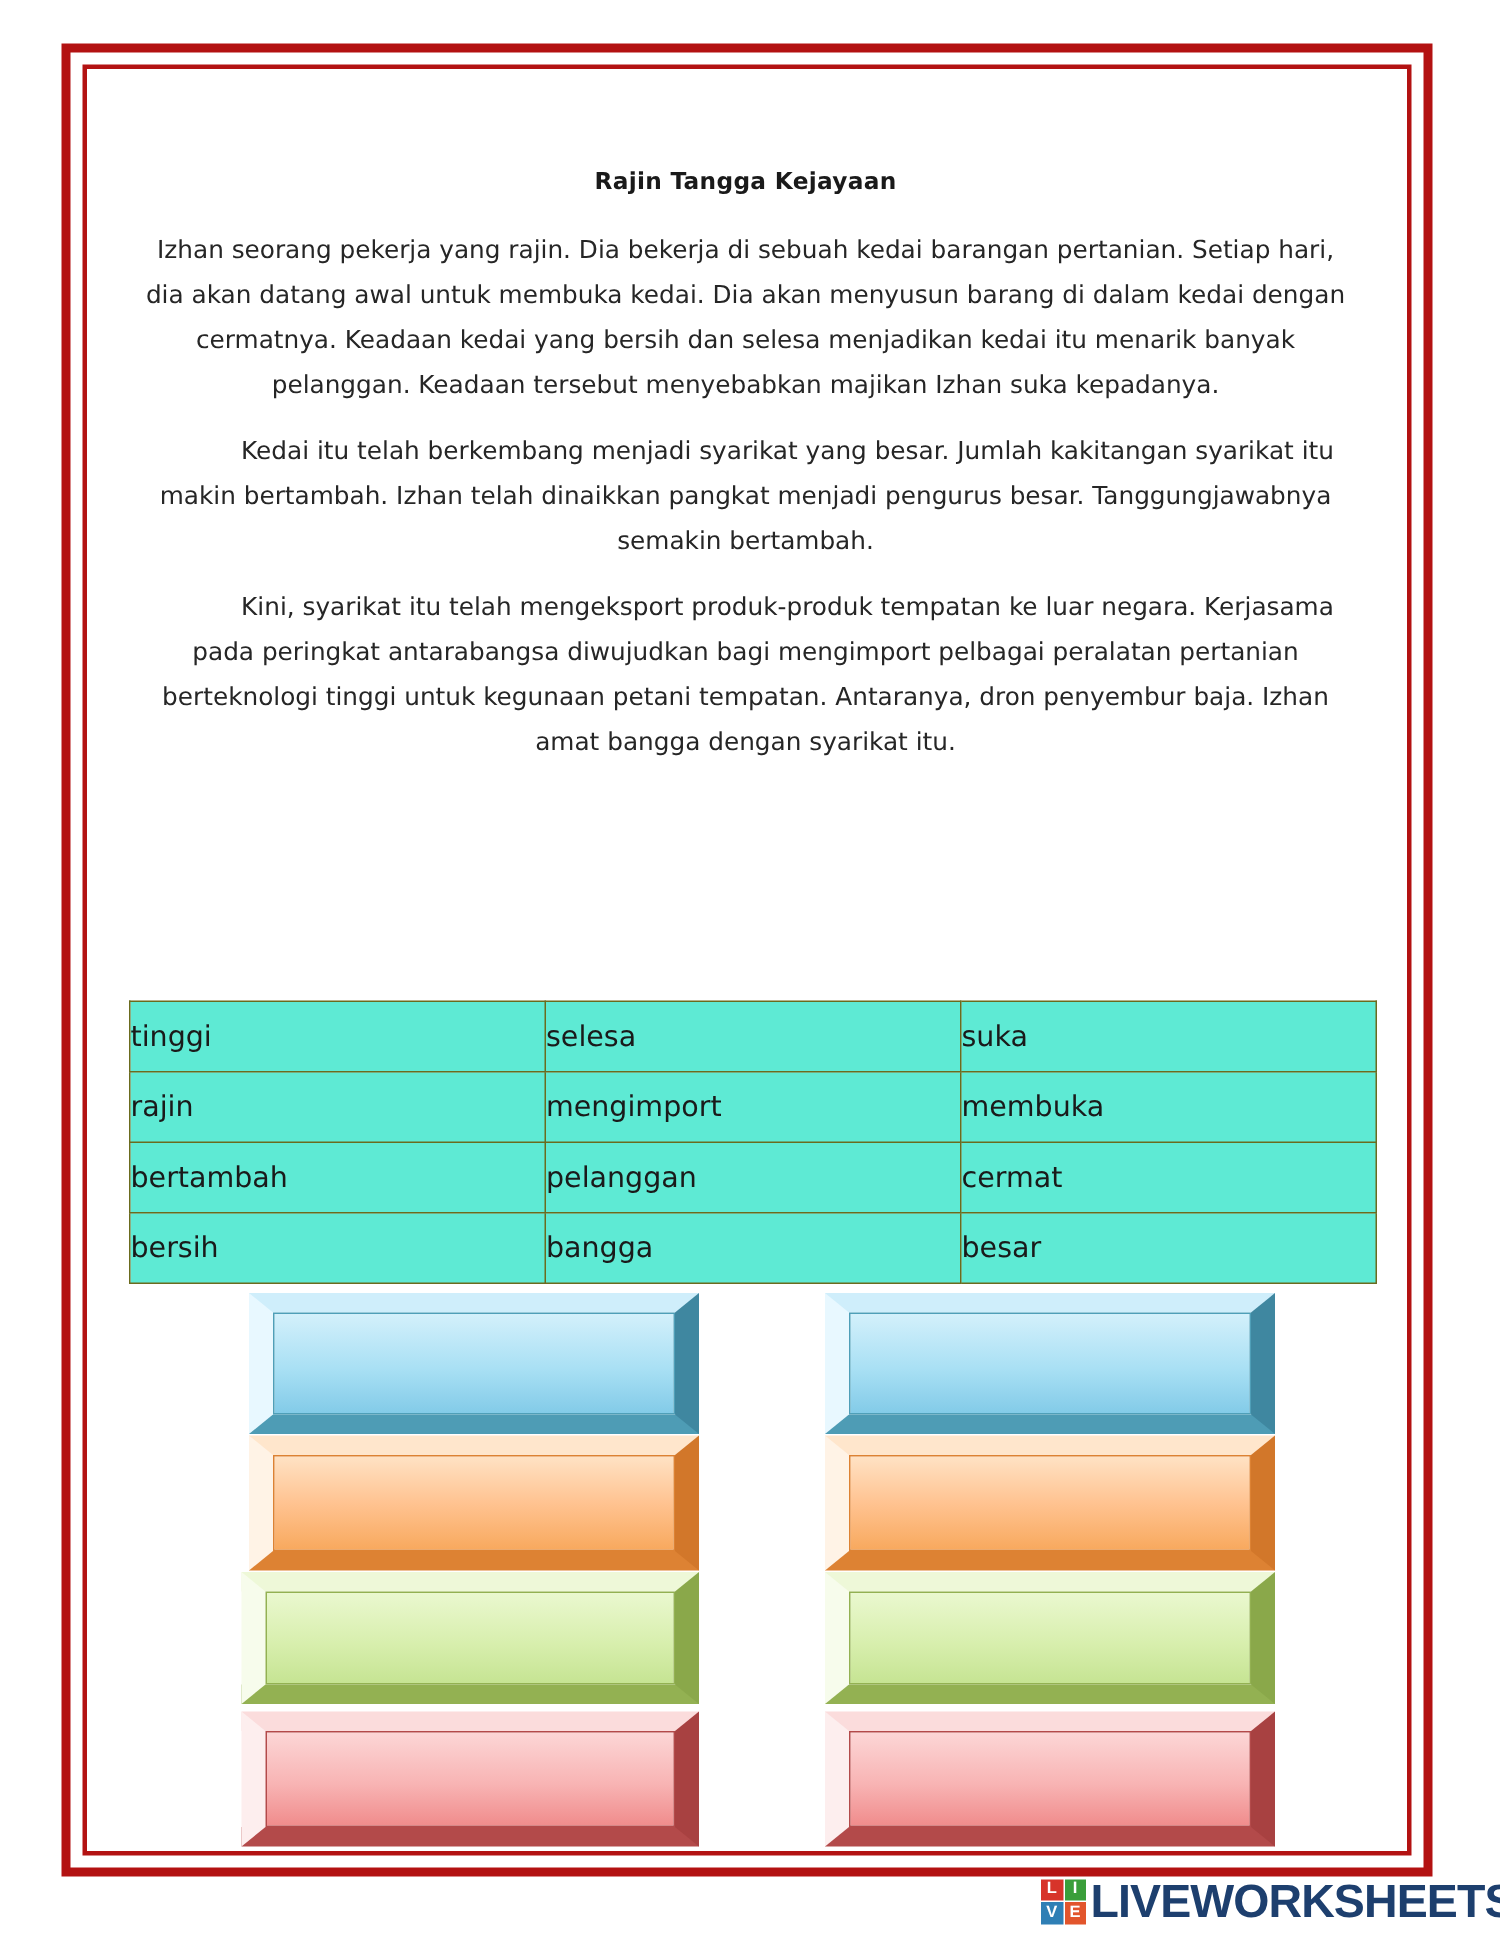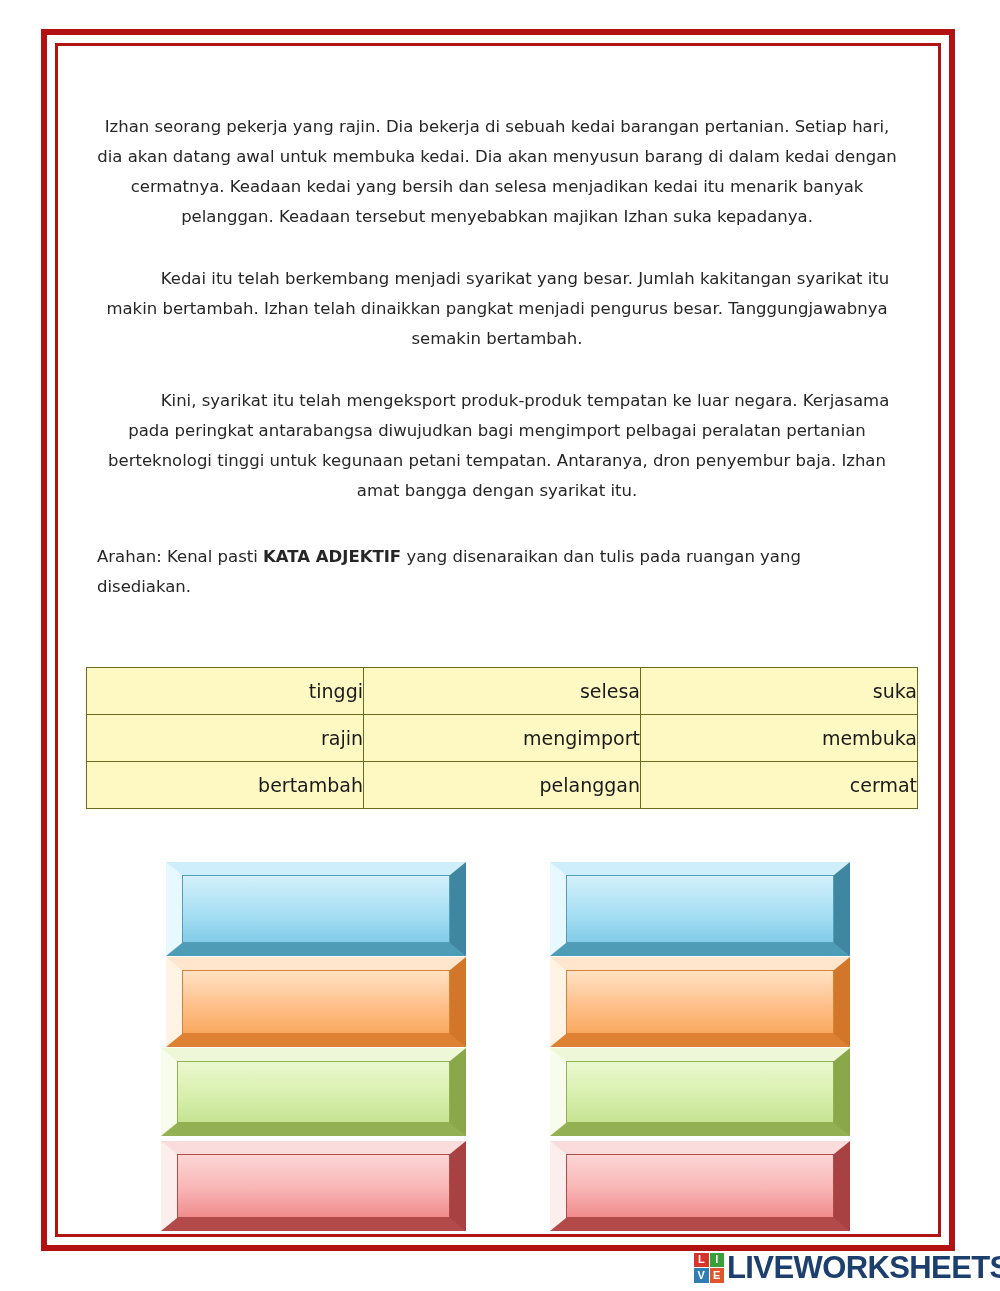--- a/index.html
+++ b/index.html
@@ -56,21 +56,21 @@
 
   .passage-para {
     font-size: 16.5px;
     line-height: 30px;
     color: #262626;
     margin: 0 0 10px 0;
     text-align: center;
   }
   .passage-para.indented {
     text-indent: 56px;
-    margin-top: 32px;
+    margin-top: 14px;
   }
 
   #instruction-line {
     font-size: 16.5px;
     line-height: 30px;
     color: #262626;
     margin: 36px 0 0 0;
   }
   #instruction-line b {
     font-weight: bold;
@@ -79,24 +79,24 @@
   
   #word-bank-table {
     position: absolute;
     left: 86px;
     top: 667px;
     width: 832px;
     border-collapse: collapse;
     table-layout: fixed;
   }
   #word-bank-table td {
-    background: #fef9c3;
+    background: #5eead4;
     border: 1px solid #6b6b1e;
     height: 46px;
-    text-align: right;
+    text-align: left;
     vertical-align: middle;
     font-size: 19px;
     color: #1a1a1a;
     padding: 0;
   }
 
   
   .answer-box {
     position: absolute;
     box-sizing: border-box;
@@ -194,49 +194,52 @@
 </style>
 </head>
 <body>
 
 <div id="page-frame">
   <div id="page-frame-inner"></div>
 </div>
 
 <div id="content">
 
+  <h1 id="worksheet-title">Rajin Tangga Kejayaan</h1>
 
   <p class="passage-para">Izhan seorang pekerja yang rajin. Dia bekerja di sebuah kedai barangan pertanian. Setiap hari, dia akan datang awal untuk membuka kedai. Dia akan menyusun barang di dalam kedai dengan cermatnya. Keadaan kedai yang bersih dan selesa menjadikan kedai itu menarik banyak pelanggan. Keadaan tersebut menyebabkan majikan Izhan suka kepadanya.</p>
 
   <p class="passage-para indented">Kedai itu telah berkembang menjadi syarikat yang besar. Jumlah kakitangan syarikat itu makin bertambah. Izhan telah dinaikkan pangkat menjadi pengurus besar. Tanggungjawabnya semakin bertambah.</p>
 
   <p class="passage-para indented">Kini, syarikat itu telah mengeksport produk-produk tempatan ke luar negara. Kerjasama pada peringkat antarabangsa diwujudkan bagi mengimport pelbagai peralatan pertanian berteknologi tinggi untuk kegunaan petani tempatan. Antaranya, dron penyembur baja. Izhan amat bangga dengan syarikat itu.</p>
 
-  <p id="instruction-line">
-    <span>Arahan: Kenal pasti </span><b>KATA ADJEKTIF</b><span> yang disenaraikan dan tulis pada ruangan yang disediakan.</span>
-  </p>
 
 </div>
 
 <table id="word-bank-table">
   <tbody>
     <tr>
       <td>tinggi</td>
       <td>selesa</td>
       <td>suka</td>
     </tr>
     <tr>
       <td>rajin</td>
       <td>mengimport</td>
       <td>membuka</td>
     </tr>
     <tr>
       <td>bertambah</td>
       <td>pelanggan</td>
       <td>cermat</td>
+    </tr>
+    <tr>
+      <td>bersih</td>
+      <td>bangga</td>
+      <td>besar</td>
     </tr>
   </tbody>
 </table>
 
 <div class="answer-box box-blue" style="left:166px; top:862px; width:300px; height:94px;">
   <div class="bevel">
     <div class="face"></div>
   </div>
 </div>
 

